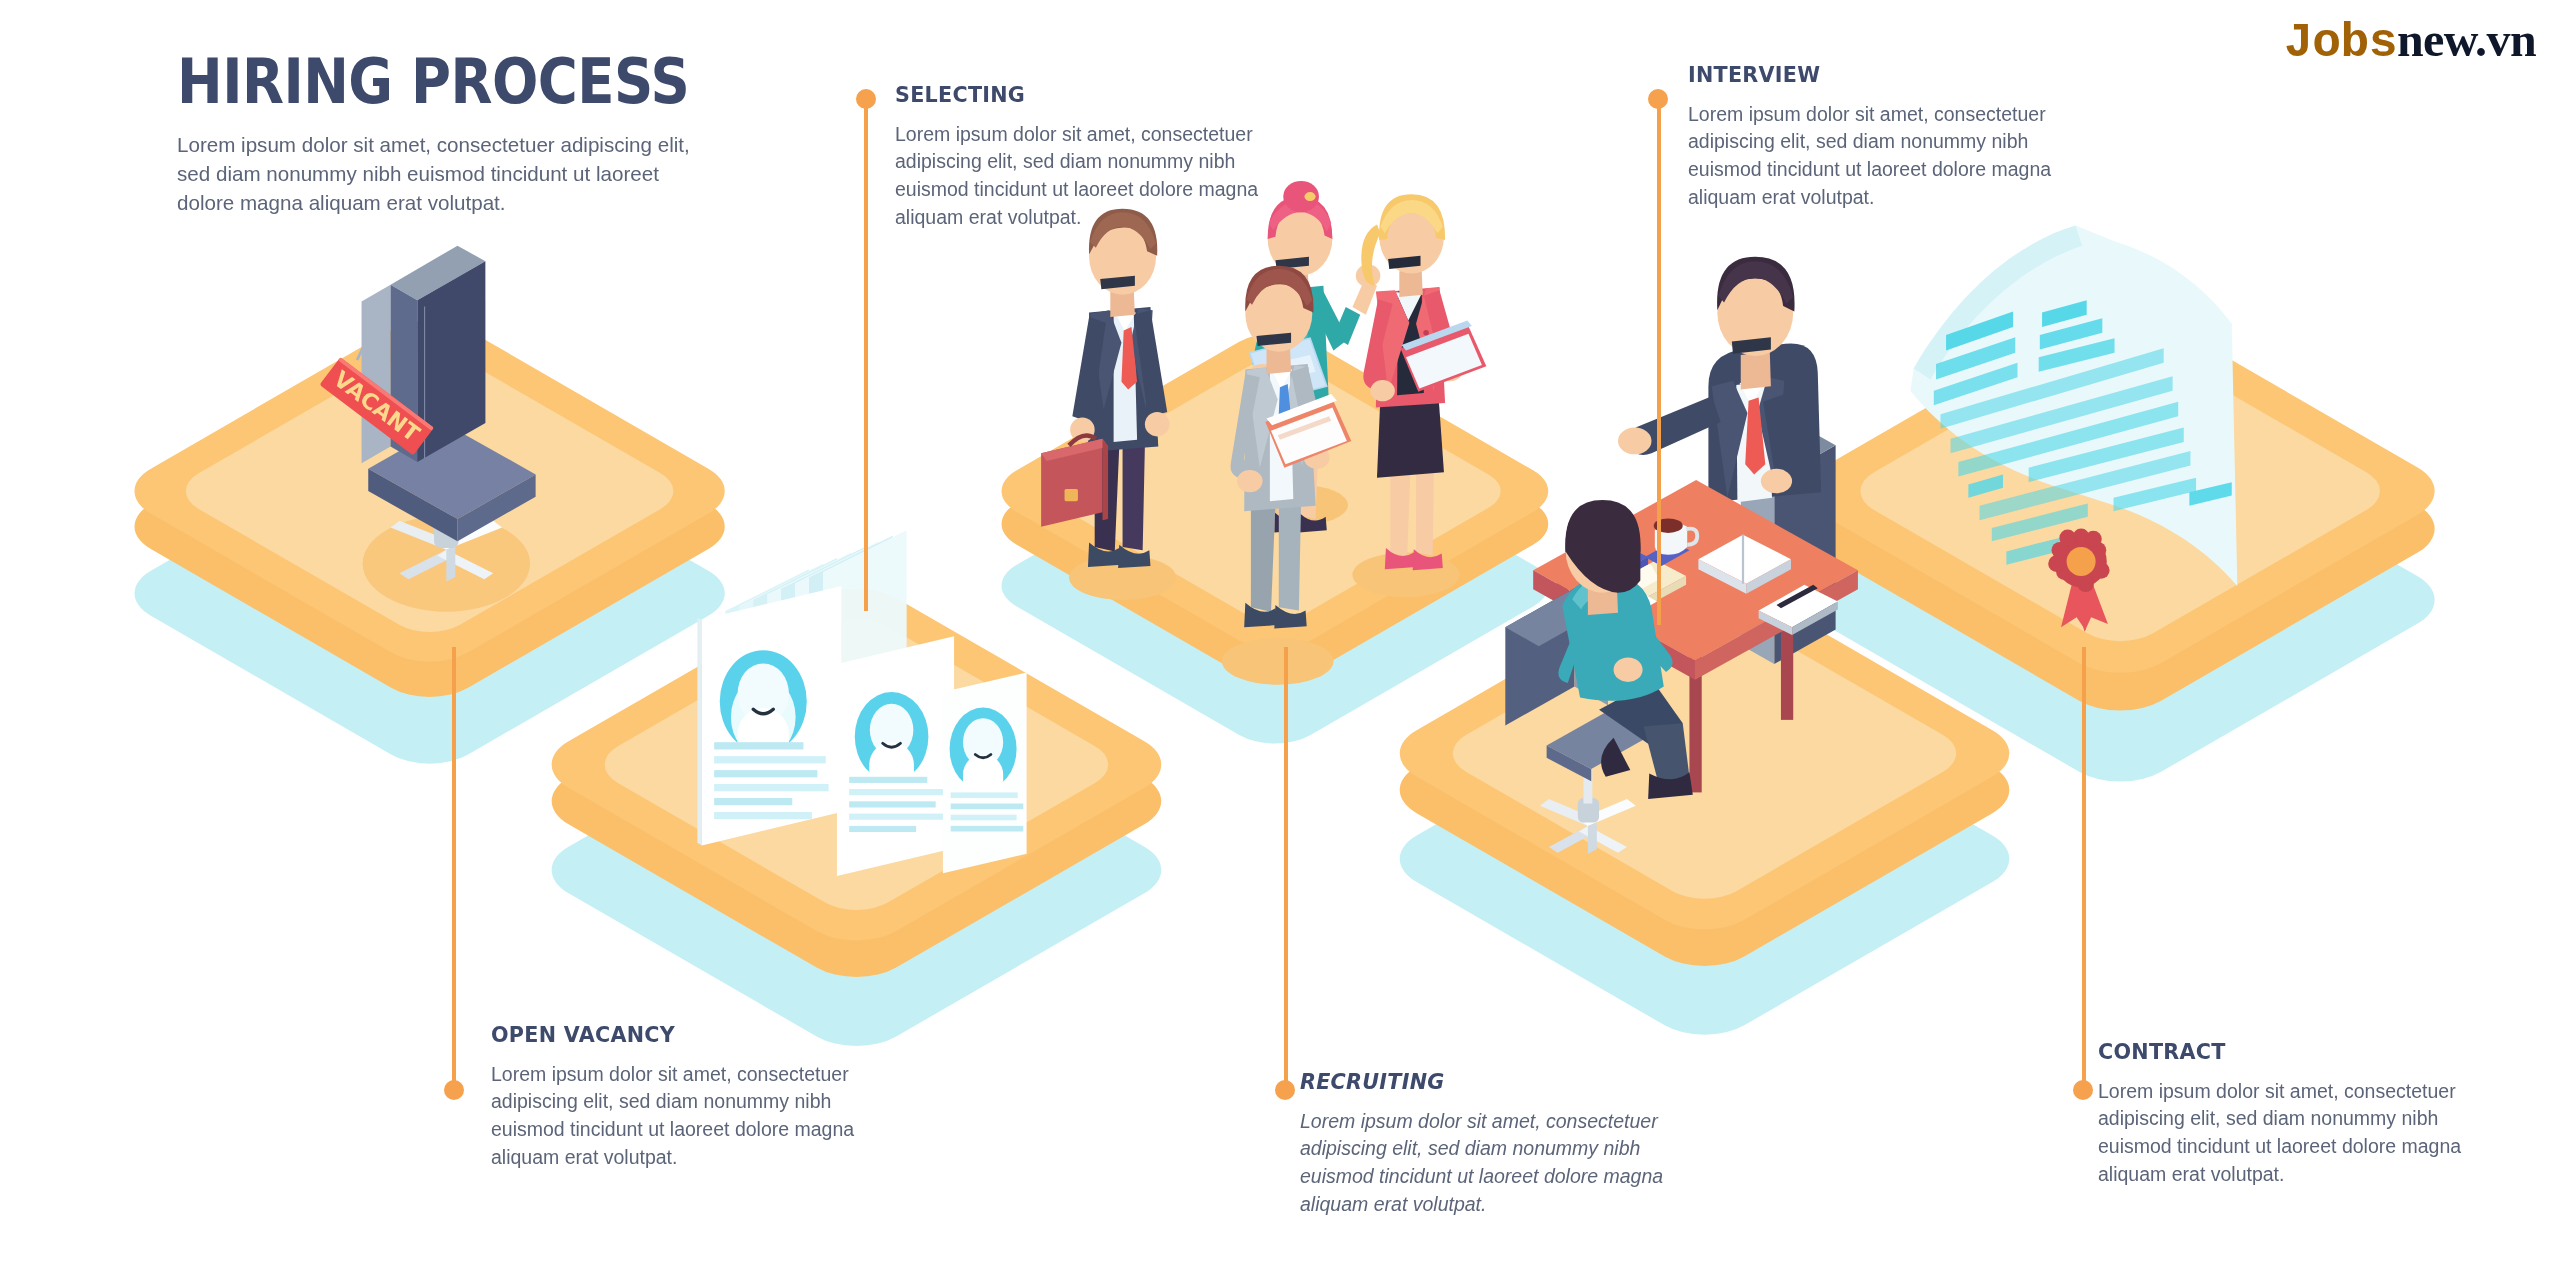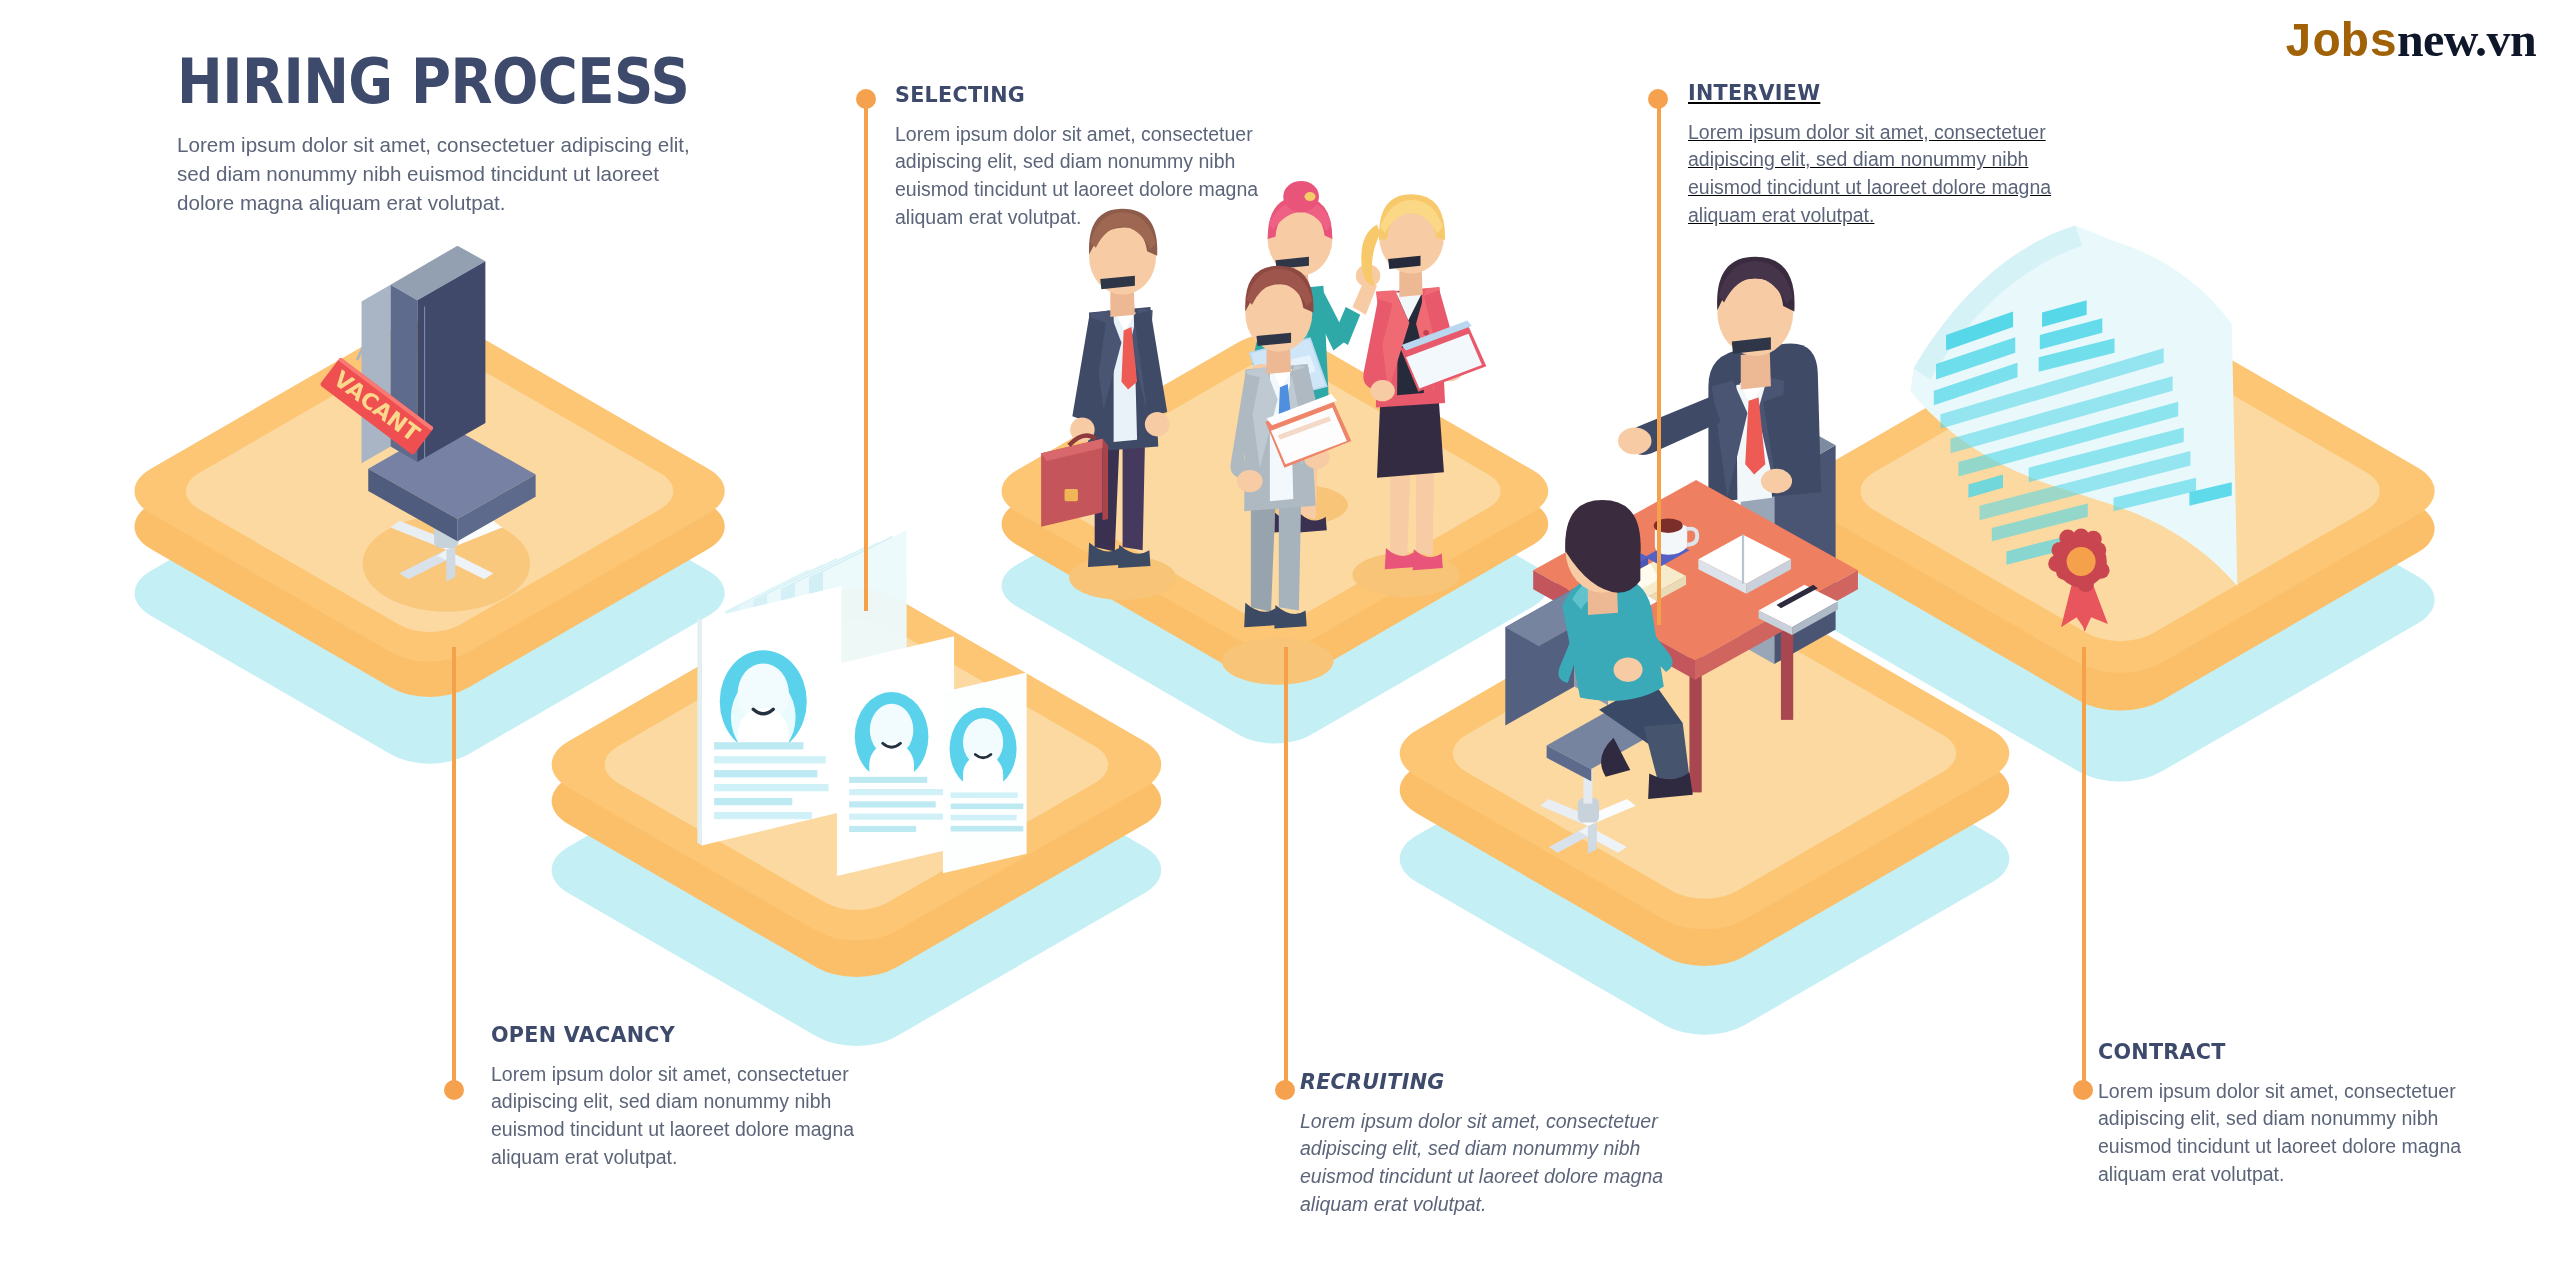--- a/index.html
+++ b/index.html
@@ -526,21 +526,21 @@
   <div class="dot" style="left:1275px; top:1080px;"></div>
 
   <div class="conn" style="left:2082px; top:647px; height:441px;"></div>
   <div class="dot" style="left:2073px; top:1080px;"></div>
 
   <div class="step" style="left:895px; top:84px;">
     <div class="step-title">SELECTING</div>
     <div class="step-body">Lorem ipsum dolor sit amet, consectetuer adipiscing elit, sed diam nonummy nibh euismod tincidunt ut laoreet dolore magna aliquam erat volutpat.</div>
   </div>
 
-  <div class="step" style="left:1688px; top:82px;text-decoration:underline;">
+  <div class="step" style="left:1688px; top:64px;">
     <div class="step-title">INTERVIEW</div>
     <div class="step-body">Lorem ipsum dolor sit amet, consectetuer adipiscing elit, sed diam nonummy nibh euismod tincidunt ut laoreet dolore magna aliquam erat volutpat.</div>
   </div>
 
   <div class="step" style="left:491px; top:1024px;">
     <div class="step-title">OPEN VACANCY</div>
     <div class="step-body">Lorem ipsum dolor sit amet, consectetuer adipiscing elit, sed diam nonummy nibh euismod tincidunt ut laoreet dolore magna aliquam erat volutpat.</div>
   </div>
 
   <div class="step" style="left:1300px; top:1071px;font-style:italic;">

